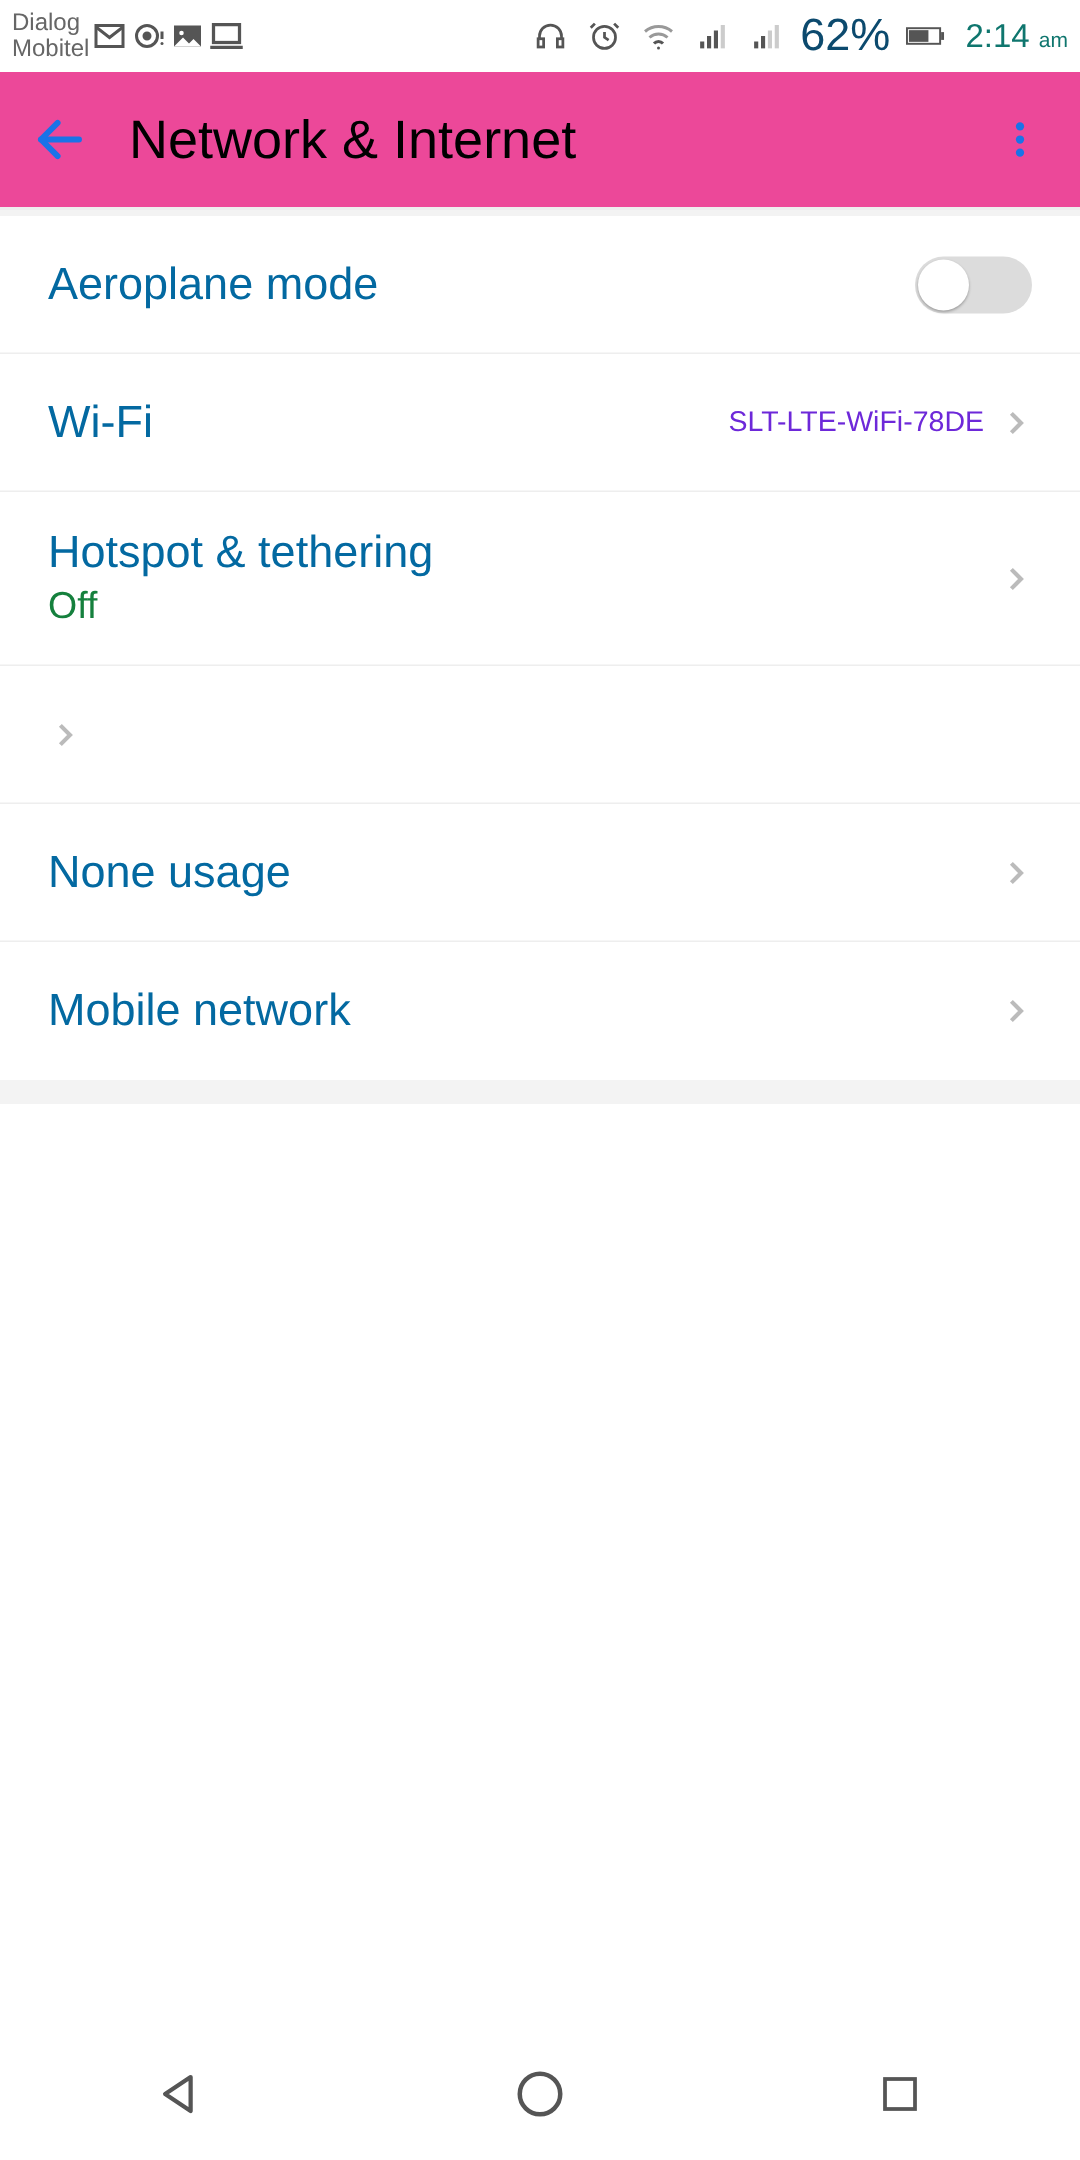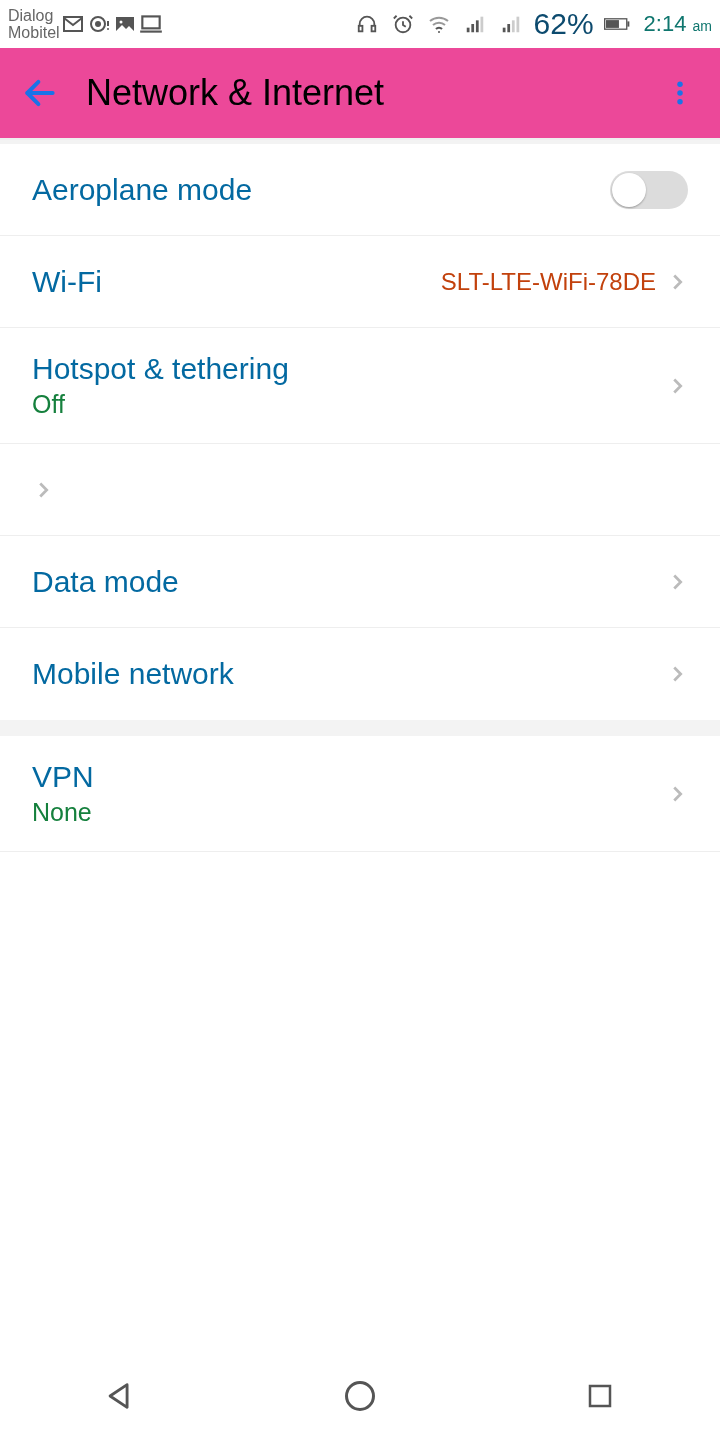--- a/index.html
+++ b/index.html
@@ -21,21 +21,21 @@
   .app-title { font-size: 36px; font-weight: 500; flex: 1; }
   .overflow { width: 44px; height: 44px; display: flex; align-items: center; justify-content: center; }
   
   
   .list { background: #fff; }
   .section-gap { height: 16px; background: #f3f3f3; }
   .item { display: flex; align-items: center; padding: 24px 32px; border-bottom: 1px solid #eee; min-height: 92px; }
   .item-text { flex: 1; display: flex; flex-direction: column; gap: 4px; }
   .item-title { font-size: 30px; color: #0369a1; }
   .item-sub { font-size: 25px; color: #15803d; }
-  .item-value { font-size: 24px; color: #c2410c; margin-right: 10px; }
+  .item-value { font-size: 19px; color: #6d28d9; margin-right: 10px; }
   .chevron { width: 22px; height: 22px; }
   .toggle { width: 78px; height: 38px; border-radius: 19px; background: #dcdcdc; position: relative; }
   .toggle .knob { position: absolute; left: 2px; top: 2px; width: 34px; height: 34px; border-radius: 50%; background: #fff; box-shadow: 0 1px 2px rgba(0,0,0,.3); }
   
   
   .nav-bar { position: absolute; bottom: 0; left: 0; right: 0; height: 88px; display: flex; align-items: center; justify-content: space-around; background: #fff;}
   .nav-btn { width: 40px; height: 40px; display: flex; align-items: center; justify-content: center; }
   
   .content { position: relative; height: calc(1440px - 48px - 88px); overflow: hidden; }
   body { position: relative; }
@@ -180,47 +180,38 @@
     </div>
 
     <div class="item">
       <svg class="chevron" viewBox="0 0 24 24" fill="none" stroke="#bbb" stroke-width="3">
           <polyline points="9 5 16 12 9 19"></polyline>
         </svg>
     </div>
 
     <div class="item">
       <div class="item-text">
-          <div class="item-title">Data mode</div>
+          <div class="item-title">None usage</div>
         </div>
       <svg class="chevron" viewBox="0 0 24 24" fill="none" stroke="#bbb" stroke-width="3">
           <polyline points="9 5 16 12 9 19"></polyline>
         </svg>
     </div>
 
     <div class="item" style="border-bottom:none;">
       <div class="item-text">
           <div class="item-title">Mobile network</div>
         </div>
       <svg class="chevron" viewBox="0 0 24 24" fill="none" stroke="#bbb" stroke-width="3">
           <polyline points="9 5 16 12 9 19"></polyline>
         </svg>
     </div>
 
     <div class="section-gap"></div>
 
-    <div class="item">
-      <div class="item-text">
-        <div class="item-title">VPN</div>
-        <div class="item-sub">None</div>
-      </div>
-      <svg class="chevron" viewBox="0 0 24 24" fill="none" stroke="#bbb" stroke-width="3">
-          <polyline points="9 5 16 12 9 19"></polyline>
-        </svg>
-    </div>
   </div>
 </div>
 
 <div class="nav-bar">
   <div class="nav-btn">
     <svg viewBox="0 0 24 24" width="34" height="34" fill="none" stroke="#555" stroke-width="2" stroke-linejoin="round">
         <polygon points="17 4 5 12 17 20"></polygon>
       </svg>
   </div>
   <div class="nav-btn">

